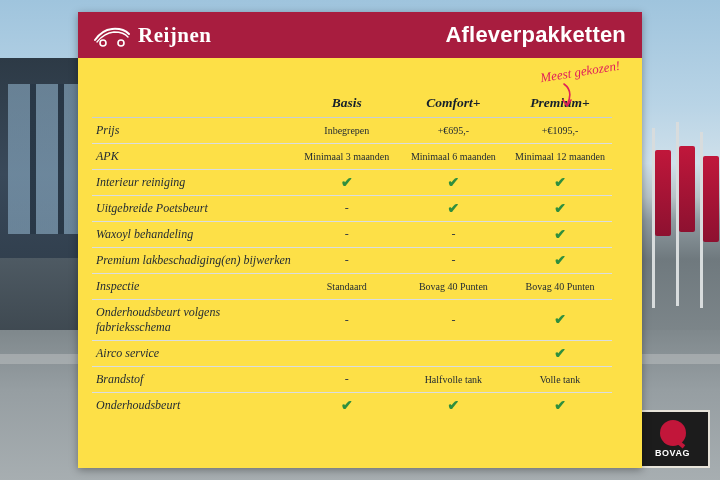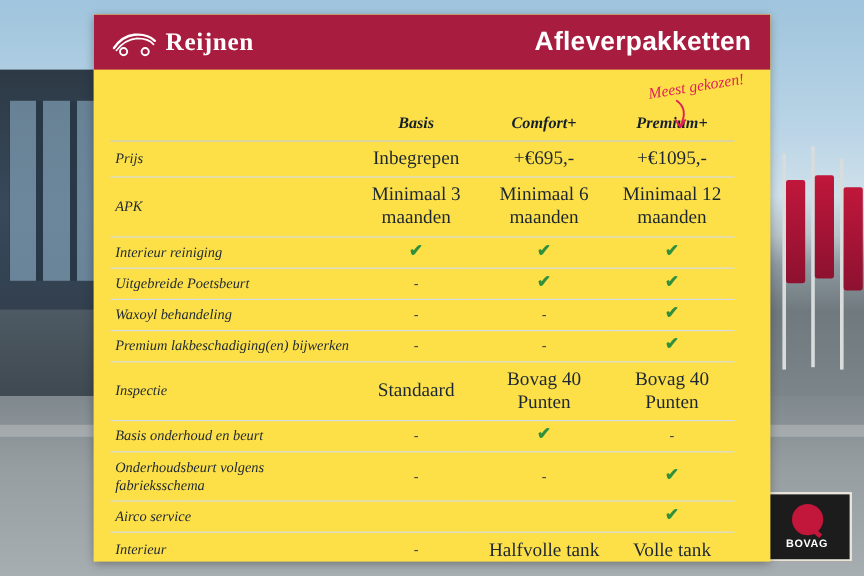--- a/index.html
+++ b/index.html
@@ -184,21 +184,21 @@
     font-weight: bold;
     font-size: 13.5px;
     color: #15202c;
     text-align: center;
     border-bottom: 1px solid #c8ced4 !important;
     padding-bottom: 6px !important;
   }
   .val {
     text-align: center;
     font-family: "Liberation Serif", serif;
-    font-size: 16px;
+    font-size: 10px;
     color: #1d2733;
     line-height: 1.2;
   }
   .check {
     color: #2f8f3e;
     font-size: 14px;
     font-weight: bold;
     line-height: 1;
   }
   .dash {
@@ -391,39 +391,33 @@
             <td class="val dash">-</td>
             <td class="val check">✔</td>
           </tr>
           <tr>
             <td class="feature">Inspectie</td>
             <td class="val">Standaard</td>
             <td class="val">Bovag 40 Punten</td>
             <td class="val">Bovag 40 Punten</td>
           </tr>
           <tr>
-            <td class="feature">Basis onderhoud en beurt</td>
-            <td class="val dash">-</td>
-            <td class="val check">✔</td>
-            <td class="val dash">-</td>
-          </tr>
-          <tr>
             <td class="feature">Onderhoudsbeurt volgens fabrieksschema</td>
             <td class="val dash">-</td>
             <td class="val dash">-</td>
             <td class="val check">✔</td>
           </tr>
           <tr>
             <td class="feature">Airco service</td>
             <td class="val"></td>
             <td class="val"></td>
             <td class="val check">✔</td>
           </tr>
           <tr>
-            <td class="feature">Interieur</td>
+            <td class="feature">Brandstof</td>
             <td class="val dash">-</td>
             <td class="val">Halfvolle tank</td>
             <td class="val">Volle tank</td>
           </tr>
           <tr>
             <td class="feature">Onderhoudsbeurt</td>
             <td class="val check">✔</td>
             <td class="val check">✔</td>
             <td class="val check">✔</td>
           </tr>

